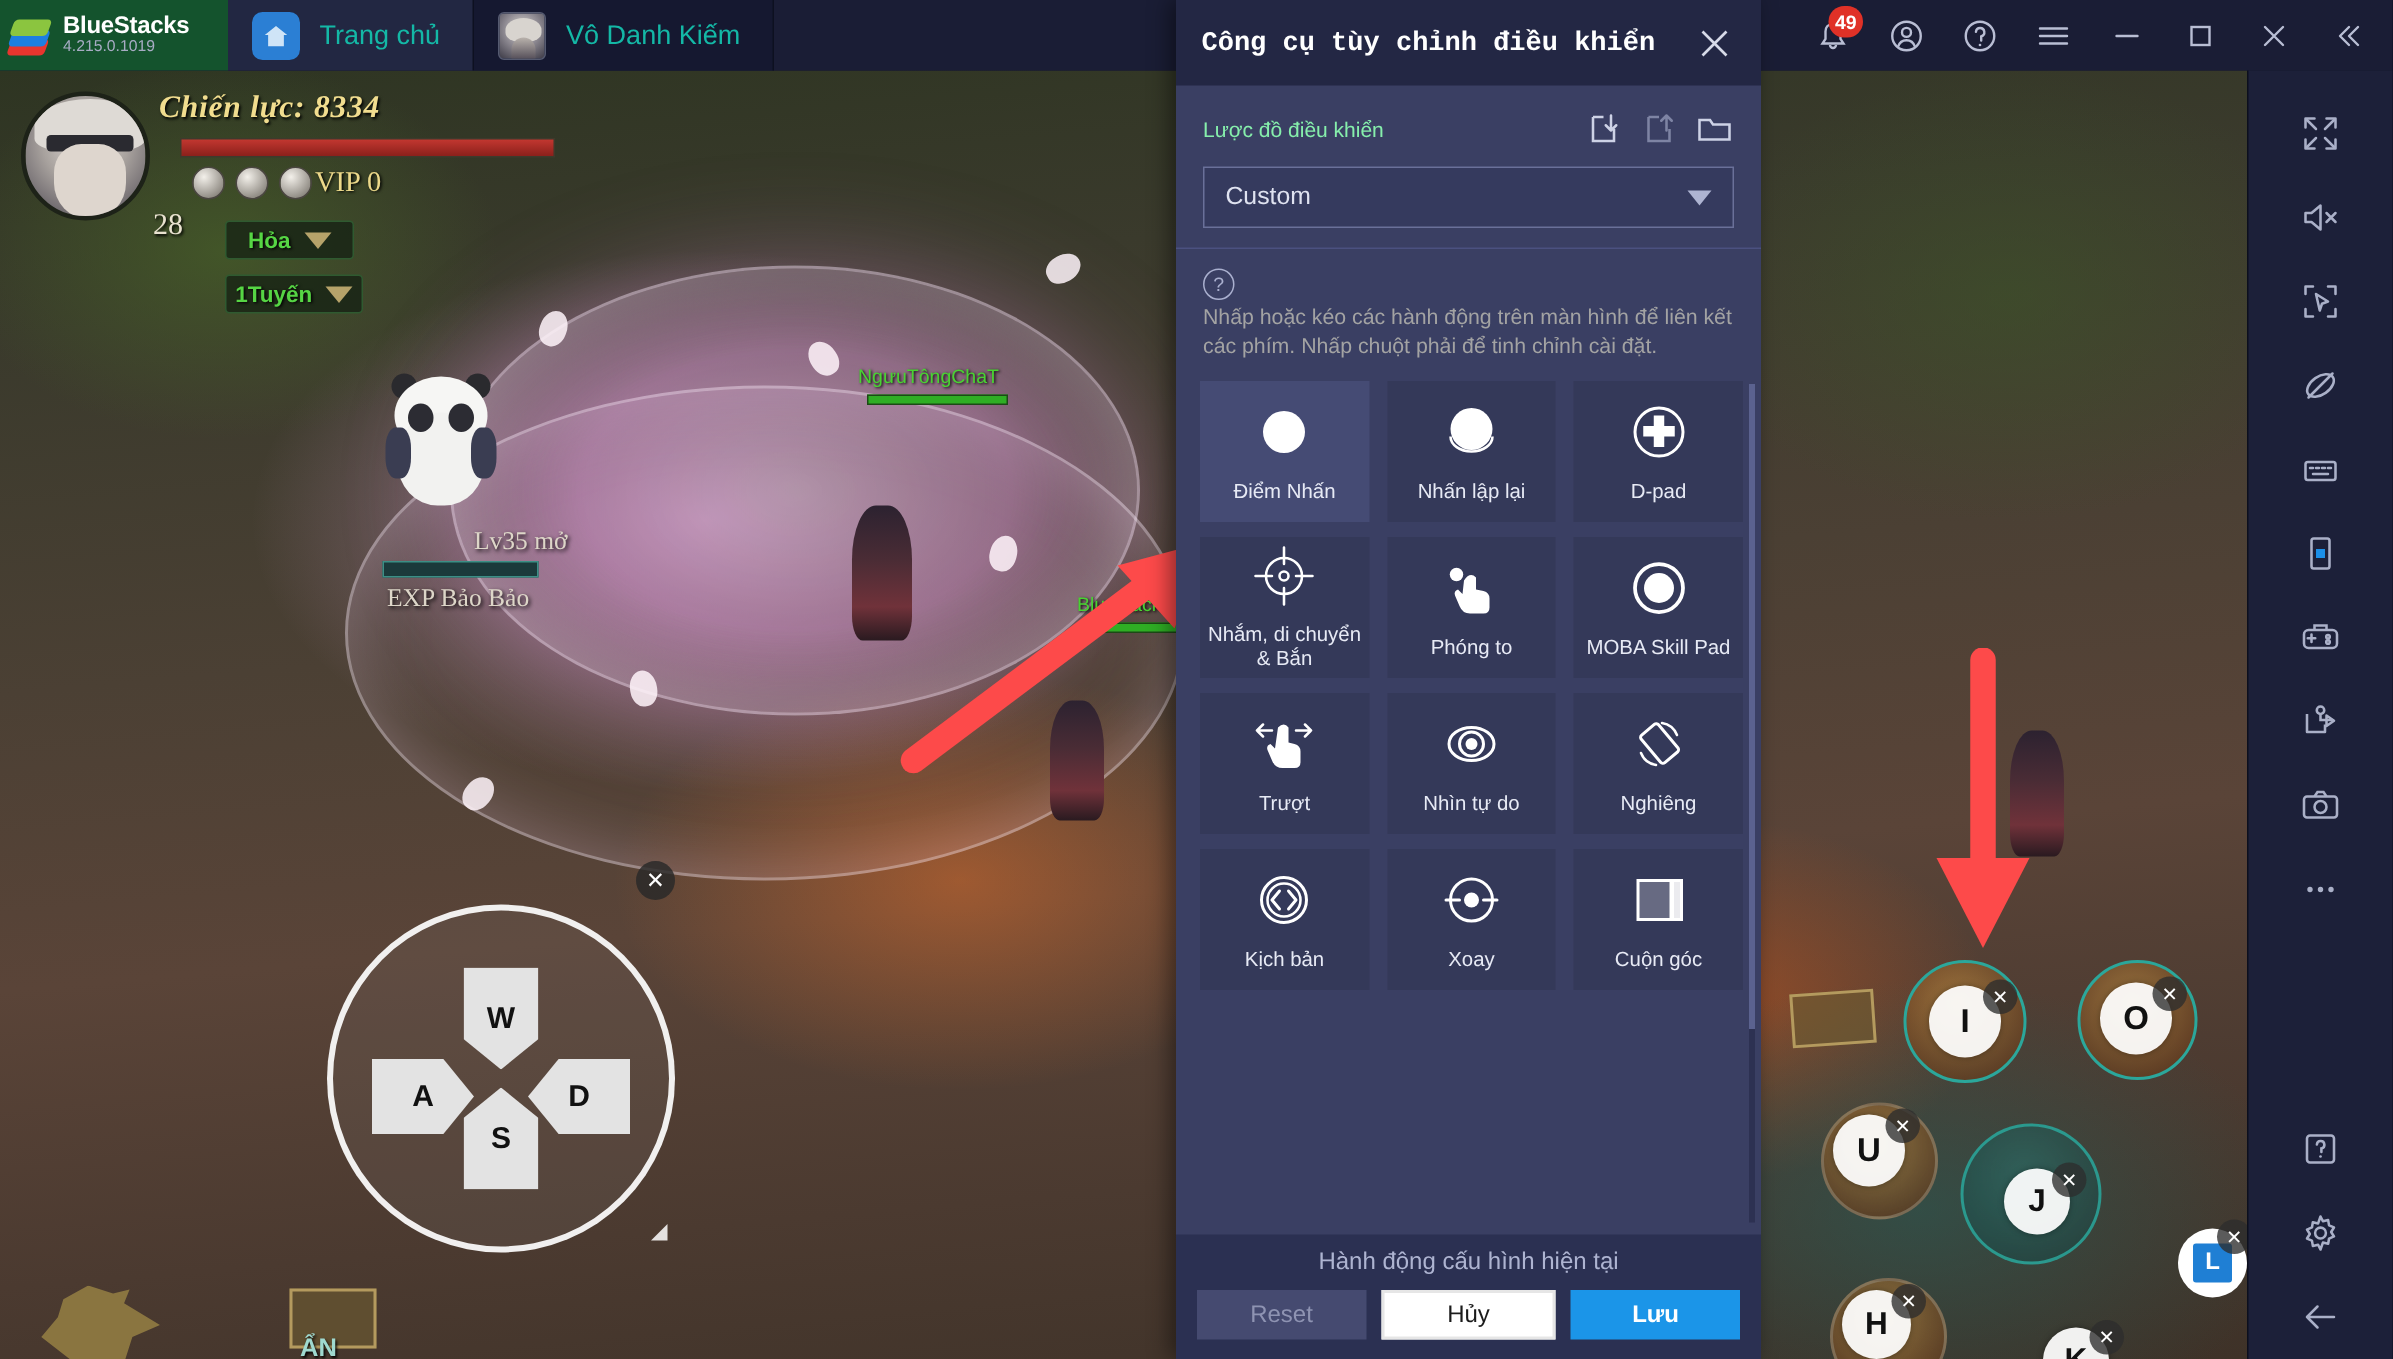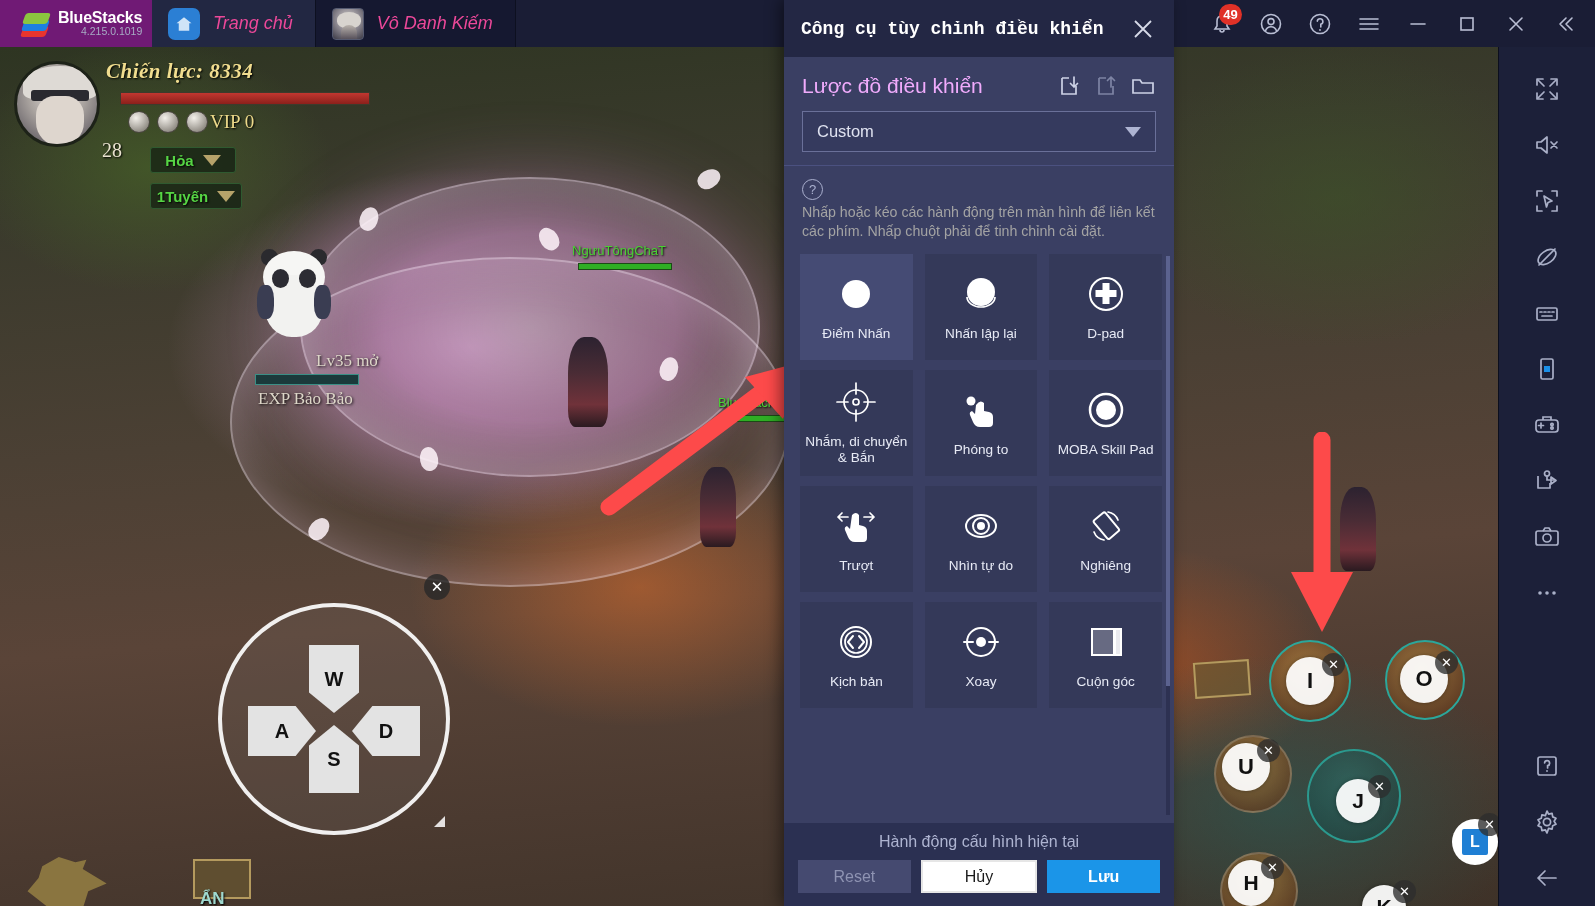--- a/index.html
+++ b/index.html
@@ -13,38 +13,37 @@
 
   
   .topbar {
     position: absolute; top: 0; left: 0; width: 1595px; height: 47px;
     background: #1a1d35;
     display: flex; align-items: stretch;
     z-index: 40;
   }
   .bs-logo-wrap {
     width: 152px; display: flex; align-items: center; gap: 8px;
-    padding-left: 20px; background: #701a75; text-align: right;
+    padding-left: 4px; background: #14532d;
   }
   .bs-logo-glyph { position: relative; width: 30px; height: 30px; flex: none; }
   .bs-logo-glyph i { position: absolute; display: block; width: 25px; height: 11px; border-radius: 3px; transform: skewX(-20deg); }
   .bs-logo-glyph i:nth-child(1) { background: #e8352e; left: 2px; top: 17px; }
   .bs-logo-glyph i:nth-child(2) { background: #1d7fe0; left: 3px; top: 11px; }
   .bs-logo-glyph i:nth-child(3) { background: #8bc53f; left: 4px; top: 4px; }
   .bs-texts { line-height: 1.05; }
   .bs-name { color: #fff; font-size: 16px; font-weight: bold; letter-spacing: -.2px; }
   .bs-ver { color: #a7acc4; font-size: 10.5px; }
 
   .tab {
     display: flex; align-items: center; gap: 13px;
     padding: 0 22px 0 16px; min-width: 150px;
     border-right: 1px solid #0d1020;
-    color: #ec4899; font-size: 18px;
+    color: #14b8a6; font-size: 18px;
     cursor: default;
-    font-style: italic;
   }
   .tab.active-home { background: #222742; }
   .tab.app-tab { background: #151830; }
   .tab-ico-home {
     width: 32px; height: 32px; border-radius: 7px; background: #2b7fd4;
     display: flex; align-items: center; justify-content: center; flex: none;
   }
   .tab-ico-home svg { width: 18px; height: 18px; fill: #cfe4f7; }
   .tab-avatar {
     width: 32px; height: 32px; border-radius: 4px; flex: none;
@@ -223,21 +222,21 @@
     height:57px; background:#232744; display:flex; align-items:center;
     padding:0 14px 0 17px;
     font-family:Liberation Mono, monospace;
   }
   .panel-title { color:#fff; font-size:18px; font-weight:bold; flex:1; }
   .panel-close { width:34px; height:34px; display:flex; align-items:center; justify-content:center; cursor:pointer; }
   .panel-close svg { stroke:#d7dae8; stroke-width:1.8; }
 
   .scheme-sec { padding:16px 18px 13px 18px; }
   .scheme-row { display:flex; align-items:center; }
-  .scheme-label { color:#f0abfc; font-size:21px; flex:1; }
+  .scheme-label { color:#86efac; font-size:14px; flex:1; }
   .scheme-icons { display:flex; gap:11px; }
   .ic-btn { width:26px; height:26px; display:flex; align-items:center; justify-content:center; cursor:pointer; }
   .ic-btn svg { stroke:#cdd2e6; fill:none; stroke-width:1.7; }
   .ic-btn.dim svg { stroke:#7e84a4; }
   .scheme-select {
     margin-top:12px; height:41px; border:1px solid #6a7099; background:#353a5e;
     display:flex; align-items:center; padding:0 14px; cursor:pointer;
   }
   .scheme-select span { flex:1; color:#dfe2f0; font-size:16.5px; }
   .sel-caret { width:0;height:0;border-left:8px solid transparent;border-right:8px solid transparent;border-top:10px solid #aeb4d2; }
@@ -247,21 +246,21 @@
   .add-sec { padding:13px 18px 6px 18px; }
   .add-head { display:flex; align-items:flex-start; }
   .add-title { color:#fff; font-size:17px; font-weight:bold; flex:1; }
   .help-ic { width:21px; height:21px; border-radius:50%; border:1.6px solid #aab0cf;
     color:#aab0cf; font-size:13px; display:flex; align-items:center; justify-content:center; cursor:pointer; flex:none; }
   .add-desc { color:#a3a3a3; font-size:14.2px; line-height:1.36; margin-top:3px; }
 
   .cards-scroll { flex:1; overflow:hidden; position:relative; padding:6px 12px 4px 16px; }
   .cards-grid { display:grid; grid-template-columns: repeat(3, 1fr); gap:10px 12px; }
   .card {
-    background:#343959; height:106px; display:flex; flex-direction:column;
+    background:#343959; height:94px; display:flex; flex-direction:column;
     align-items:center; justify-content:center; gap:9px; cursor:pointer;
     padding:6px 4px;
   }
   .card.hl { background:#454b74; }
   .card-ico { height:46px; display:flex; align-items:center; justify-content:center; }
   .card-ico svg { stroke:#fff; fill:none; stroke-width:1.7; }
   .card-label { color:#e7eaf5; font-size:13.6px; text-align:center; line-height:1.22; }
 
   .scrollbar-track { position:absolute; right:4px; top:8px; bottom:8px; width:4px; background:#2d3152; }
   .scrollbar-thumb { position:absolute; right:4px; top:8px; width:4px; height:430px; background:#5b628f; }

